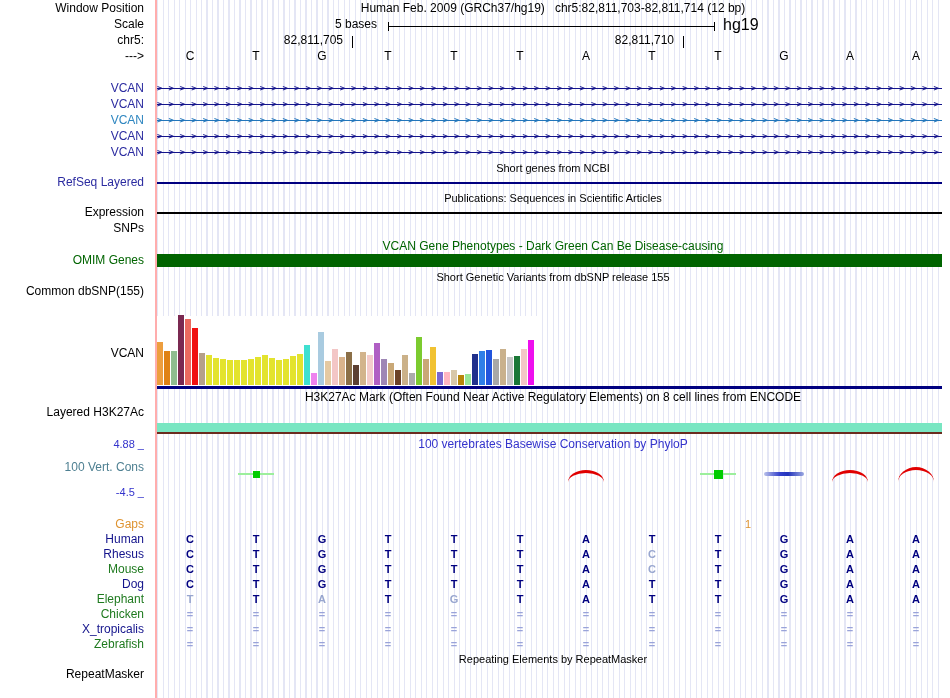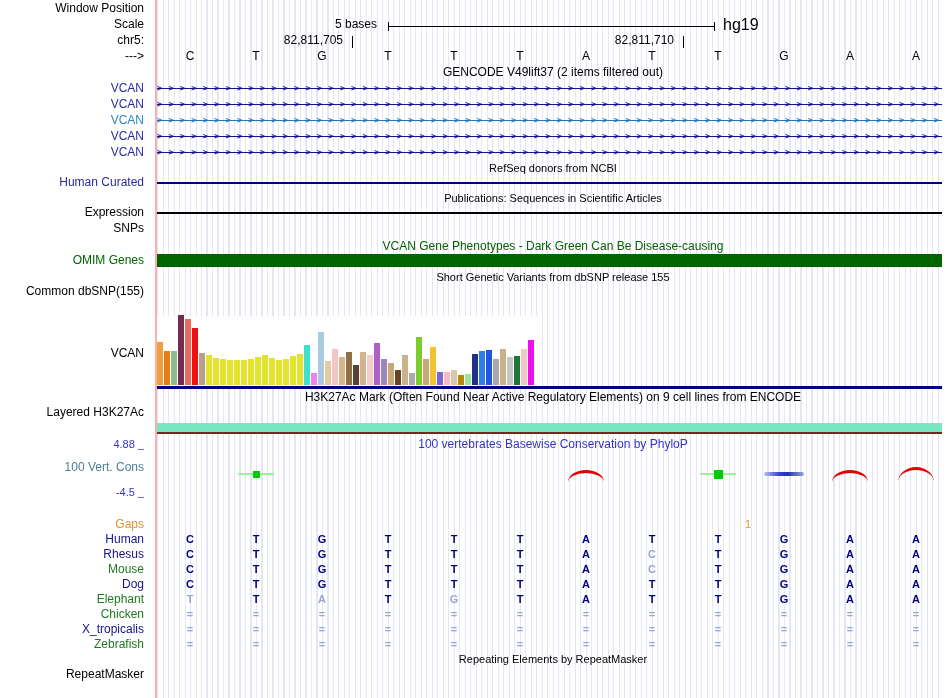--- a/index.html
+++ b/index.html
@@ -34,20 +34,24 @@
           border-radius:50% 50% 0 0/100% 100% 0 0;}
 </style>
 </head>
 <body>
 
 <div id="browser">
   <div class="grid"></div>
   <div class="pinkline"></div>
 
   <div class="lbl" style="top:2px">Window Position</div>
+  <div class="title" style="top:2px">
+    <span>Human Feb. 2009 (GRCh37/hg19)</span>&nbsp;&nbsp;
+    <span>chr5:82,811,703-82,811,714 (12 bp)</span>
+  </div>
 
   <div class="lbl" style="top:18px">Scale</div>
   <div class="abs" style="top:18px;right:565px;height:13px;line-height:13px;font-size:12px">5 bases</div>
   <div class="abs" style="top:22px;left:388px;width:325px;height:9px;border-left:1px solid #000;border-right:1px solid #000;
        background:linear-gradient(#000,#000) 0 50%/100% 1px no-repeat"></div>
   <div class="abs" style="top:18px;left:723px;height:13px;line-height:13px;font-size:16px">hg19</div>
 
   <div class="lbl" style="top:34px">chr5:</div>
   <div class="abs" style="top:34px;right:599px;height:13px;line-height:13px;font-size:12px">82,811,705</div>
   <div class="abs" style="top:36px;left:352px;width:1px;height:12px;background:#000"></div>
@@ -63,21 +67,20 @@
       <div class="seqletter" style="left: 421px; top: 50px;">T</div>
       <div class="seqletter" style="left: 487px; top: 50px;">T</div>
       <div class="seqletter" style="left: 553px; top: 50px;">A</div>
       <div class="seqletter" style="left: 619px; top: 50px;">T</div>
       <div class="seqletter" style="left: 685px; top: 50px;">T</div>
       <div class="seqletter" style="left: 751px; top: 50px;">G</div>
       <div class="seqletter" style="left: 817px; top: 50px;">A</div>
       <div class="seqletter" style="left: 883px; top: 50px;">A</div>
     </div>
 
-  <div class="title" style="top:66px">GENCODE V49lift37 (2 items filtered out)</div>
   <div id="gencode-rows">
       <div class="lbl" style="top: 82px; color: rgb(43, 43, 160);">VCAN</div>
       <div class="arrowrow" style="top: 82px; color: rgb(20, 20, 140);">
         <div class="hline"></div>
         <div class="chev">&gt;&gt;&gt;&gt;&gt;&gt;&gt;&gt;&gt;&gt;&gt;&gt;&gt;&gt;&gt;&gt;&gt;&gt;&gt;&gt;&gt;&gt;&gt;&gt;&gt;&gt;&gt;&gt;&gt;&gt;&gt;&gt;&gt;&gt;&gt;&gt;&gt;&gt;&gt;&gt;&gt;&gt;&gt;&gt;&gt;&gt;&gt;&gt;&gt;&gt;&gt;&gt;&gt;&gt;&gt;&gt;&gt;&gt;&gt;&gt;&gt;&gt;&gt;&gt;&gt;&gt;&gt;&gt;&gt;&gt;&gt;&gt;&gt;&gt;&gt;&gt;&gt;&gt;&gt;&gt;</div>
       </div>
       <div class="lbl" style="top: 98px; color: rgb(43, 43, 160);">VCAN</div>
       <div class="arrowrow" style="top: 98px; color: rgb(20, 20, 140);">
         <div class="hline"></div>
         <div class="chev">&gt;&gt;&gt;&gt;&gt;&gt;&gt;&gt;&gt;&gt;&gt;&gt;&gt;&gt;&gt;&gt;&gt;&gt;&gt;&gt;&gt;&gt;&gt;&gt;&gt;&gt;&gt;&gt;&gt;&gt;&gt;&gt;&gt;&gt;&gt;&gt;&gt;&gt;&gt;&gt;&gt;&gt;&gt;&gt;&gt;&gt;&gt;&gt;&gt;&gt;&gt;&gt;&gt;&gt;&gt;&gt;&gt;&gt;&gt;&gt;&gt;&gt;&gt;&gt;&gt;&gt;&gt;&gt;&gt;&gt;&gt;&gt;&gt;&gt;&gt;&gt;&gt;&gt;&gt;&gt;</div>
@@ -92,22 +95,22 @@
         <div class="hline"></div>
         <div class="chev">&gt;&gt;&gt;&gt;&gt;&gt;&gt;&gt;&gt;&gt;&gt;&gt;&gt;&gt;&gt;&gt;&gt;&gt;&gt;&gt;&gt;&gt;&gt;&gt;&gt;&gt;&gt;&gt;&gt;&gt;&gt;&gt;&gt;&gt;&gt;&gt;&gt;&gt;&gt;&gt;&gt;&gt;&gt;&gt;&gt;&gt;&gt;&gt;&gt;&gt;&gt;&gt;&gt;&gt;&gt;&gt;&gt;&gt;&gt;&gt;&gt;&gt;&gt;&gt;&gt;&gt;&gt;&gt;&gt;&gt;&gt;&gt;&gt;&gt;&gt;&gt;&gt;&gt;&gt;&gt;</div>
       </div>
       <div class="lbl" style="top: 146px; color: rgb(43, 43, 160);">VCAN</div>
       <div class="arrowrow" style="top: 146px; color: rgb(20, 20, 140);">
         <div class="hline"></div>
         <div class="chev">&gt;&gt;&gt;&gt;&gt;&gt;&gt;&gt;&gt;&gt;&gt;&gt;&gt;&gt;&gt;&gt;&gt;&gt;&gt;&gt;&gt;&gt;&gt;&gt;&gt;&gt;&gt;&gt;&gt;&gt;&gt;&gt;&gt;&gt;&gt;&gt;&gt;&gt;&gt;&gt;&gt;&gt;&gt;&gt;&gt;&gt;&gt;&gt;&gt;&gt;&gt;&gt;&gt;&gt;&gt;&gt;&gt;&gt;&gt;&gt;&gt;&gt;&gt;&gt;&gt;&gt;&gt;&gt;&gt;&gt;&gt;&gt;&gt;&gt;&gt;&gt;&gt;&gt;&gt;&gt;</div>
       </div>
     </div>
 
-  <div class="title small" style="top:162px">RefSeq donors from NCBI</div>
-  <div class="lbl navy" style="top:176px">Human Curated</div>
+  <div class="title small" style="top:162px">Short genes from NCBI</div>
+  <div class="lbl navy" style="top:176px">RefSeq Layered</div>
   <div class="trackline" style="top:182px;height:2px;background:#000080"></div>
 
   <div class="title small" style="top:192px">Publications: Sequences in Scientific Articles</div>
   <div class="lbl" style="top:206px">Expression</div>
   <div class="trackline" style="top:212px;height:1.5px;background:#000"></div>
   <div class="lbl" style="top:222px">SNPs</div>
 
   <div class="title green-t" style="top:240px">VCAN Gene Phenotypes - Dark Green Can Be Disease-causing</div>
   <div class="lbl green-t" style="top:254px">OMIM Genes</div>
   <div class="trackline" style="top:254px;height:13px;background:#006400"></div>
@@ -168,21 +171,21 @@
       <div class="bar" style="left: 486px; top: 350px; height: 35px; background: rgb(34, 85, 221);"></div>
       <div class="bar" style="left: 493px; top: 359px; height: 26px; background: rgb(168, 168, 168);"></div>
       <div class="bar" style="left: 500px; top: 349px; height: 36px; background: rgb(201, 177, 140);"></div>
       <div class="bar" style="left: 507px; top: 357px; height: 28px; background: rgb(198, 198, 198);"></div>
       <div class="bar" style="left: 514px; top: 356px; height: 29px; background: rgb(27, 120, 55);"></div>
       <div class="bar" style="left: 521px; top: 349px; height: 36px; background: rgb(243, 198, 198);"></div>
       <div class="bar" style="left: 528px; top: 340px; height: 45px; background: rgb(238, 16, 238);"></div>
     </div>
   <div class="trackline" style="top:386px;height:3px;background:#000080"></div>
 
-  <div class="title" style="top:391px">H3K27Ac Mark (Often Found Near Active Regulatory Elements) on 9 cell lines from ENCODE</div>
+  <div class="title" style="top:391px">H3K27Ac Mark (Often Found Near Active Regulatory Elements) on 8 cell lines from ENCODE</div>
   <div class="lbl" style="top:406px">Layered H3K27Ac</div>
   <div class="trackline" style="top:423px;height:9px;background:#79e6c2"></div>
   <div class="trackline" style="top:432px;height:2px;background:#6a2c1e"></div>
 
   <div class="title blue-t" style="top:438px">100 vertebrates Basewise Conservation by PhyloP</div>
   <div class="lbl blue-t small" style="top:438px">4.88 _</div>
   <div class="lbl teal-t" style="top:461px">100 Vert. Cons</div>
   <div class="lbl blue-t small" style="top:486px">-4.5 _</div>
   <div id="cons-marks">
       <div class="abs" style="left: 238px; top: 473px; width: 36px; height: 2px; background: rgb(156, 239, 156);"></div>

